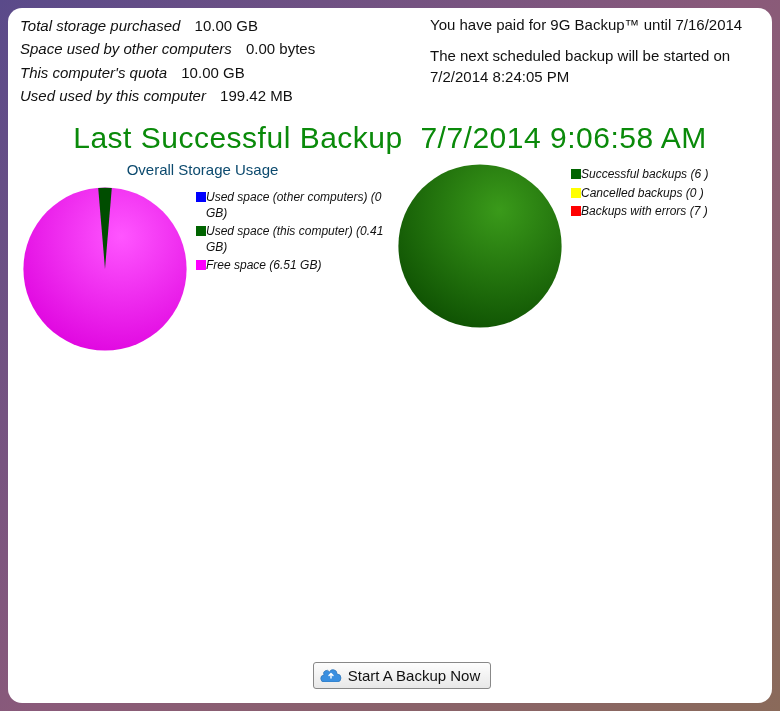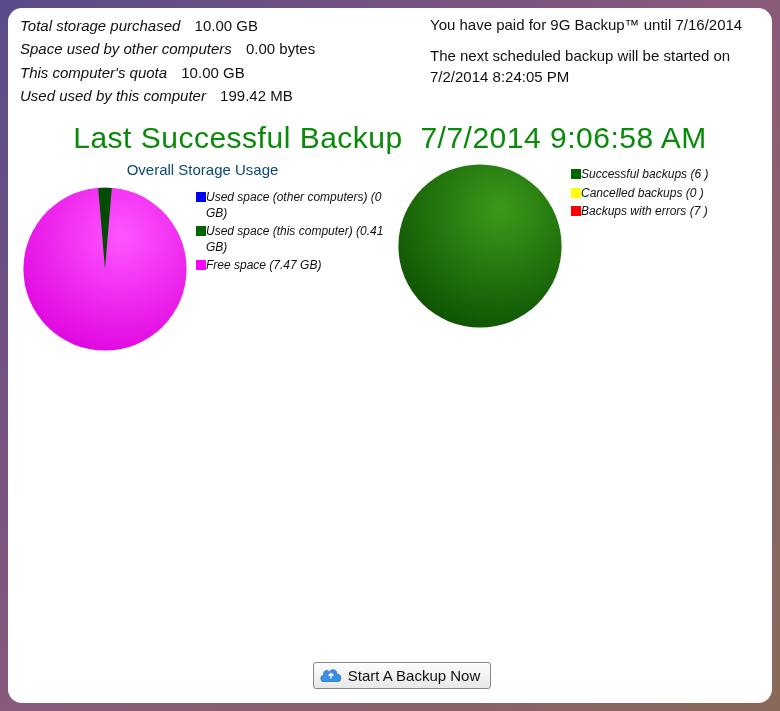--- a/index.html
+++ b/index.html
@@ -169,21 +169,21 @@
           <div class="legend-item">
             <span class="swatch" style="background:#0000ff"></span>
             <span>Used space (other computers) (0 GB)</span>
           </div>
           <div class="legend-item">
             <span class="swatch" style="background:#006400"></span>
             <span>Used space (this computer) (0.41 GB)</span>
           </div>
           <div class="legend-item">
             <span class="swatch" style="background:#ff00ff"></span>
-            <span>Free space (7.47 GB)</span>
+            <span>Free space (6.51 GB)</span>
           </div>
         </div>
       </div>
     </div>
 
     <div class="chart-col">
       <div class="chart-body">
         <div class="pie-holder">
           <svg viewBox="0 0 100 100" width="170" height="170">
             <defs>

